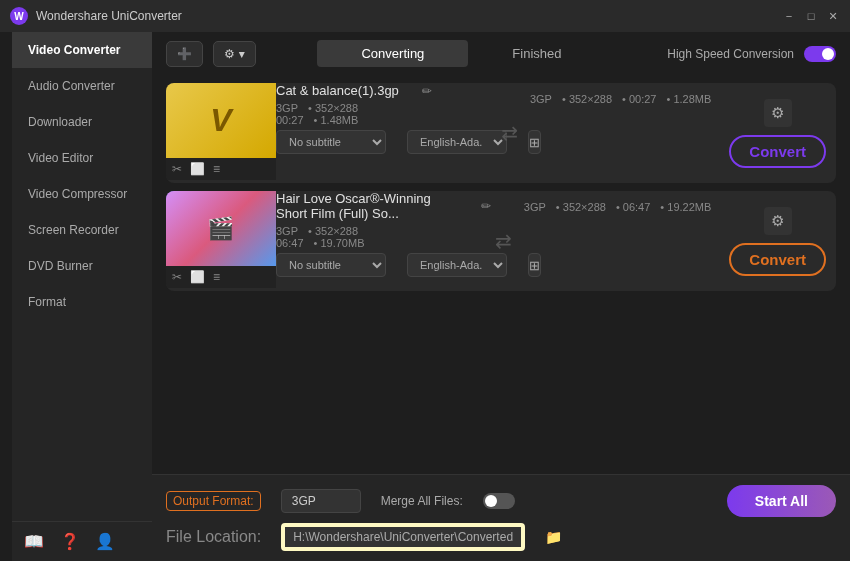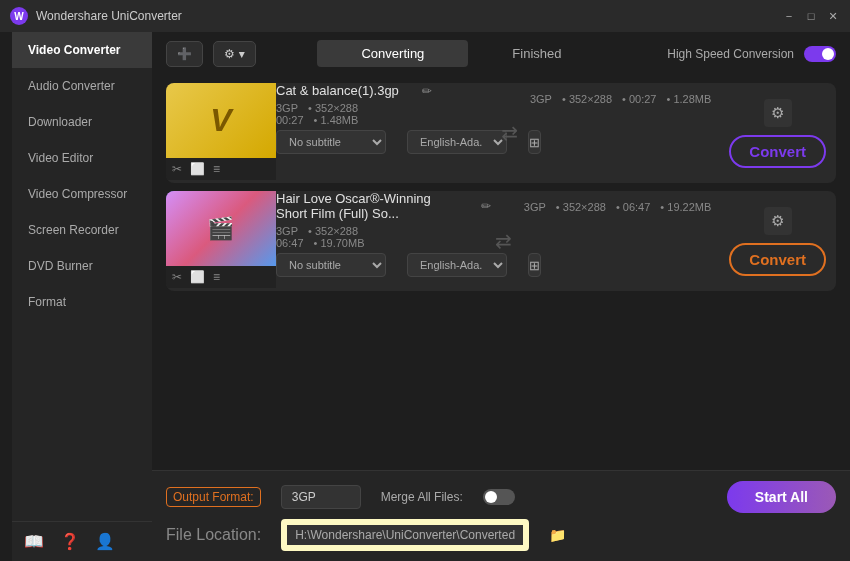--- a/index.html
+++ b/index.html
@@ -367,21 +367,21 @@
       cursor: pointer;
     }
     .file-location-label {
       font-size: 16px;
       color: #888;
     }
     .file-location-value {
       font-size: 12px;
       color: #aaa;
       background: #333;
-      border: 6px solid #fef9c3;
+      border: 4px solid #fef9c3;
       border-radius: 4px;
       padding: 3px 8px;
       min-width: 220px;
     }
     .folder-icon-btn {
       background: none;
       border: none;
       color: #888;
       font-size: 14px;
       cursor: pointer;

